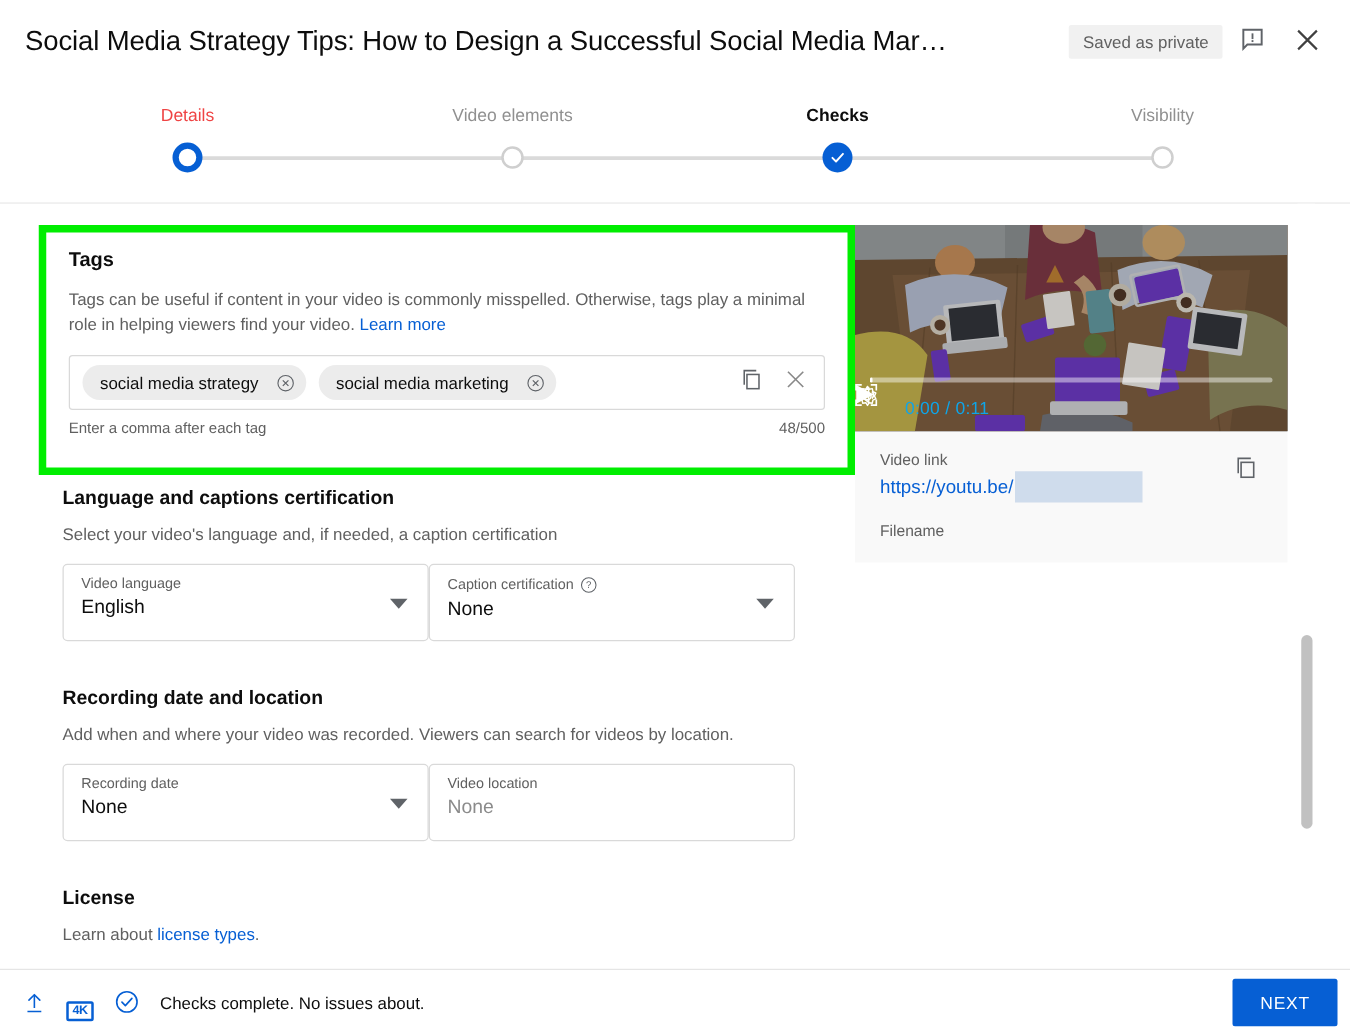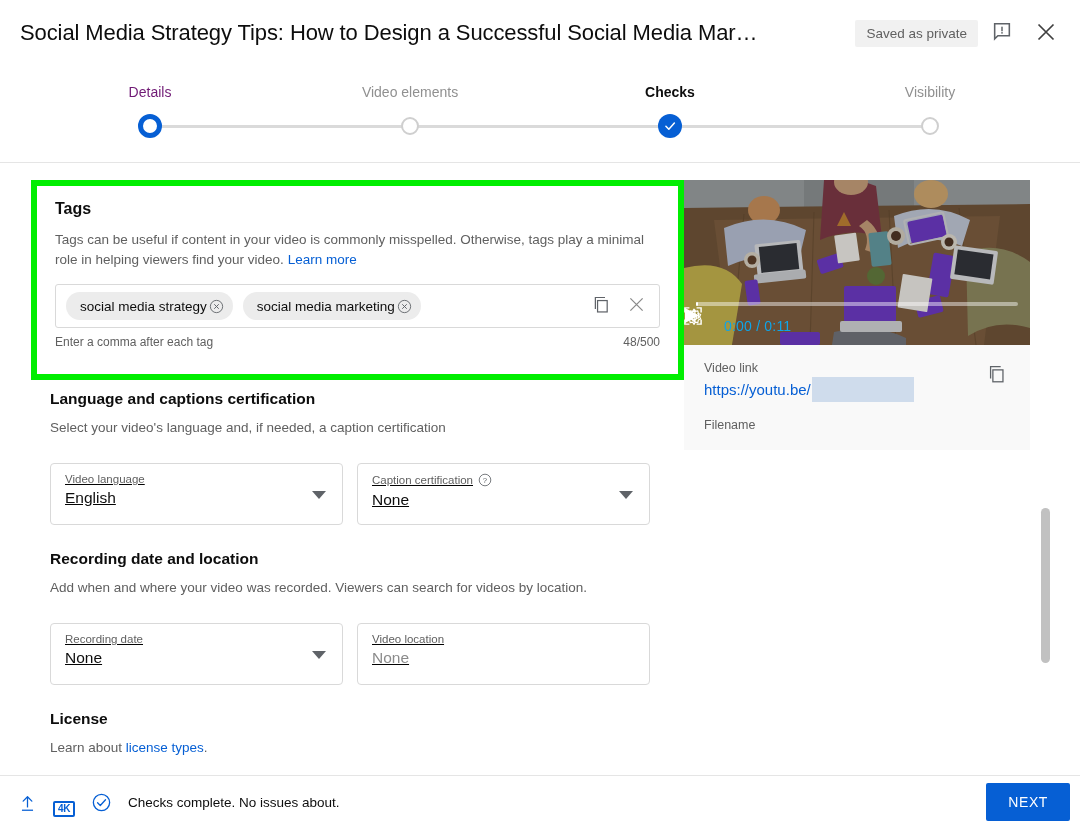--- a/index.html
+++ b/index.html
@@ -36,21 +36,21 @@
   
   .stepper-wrap {
     position:absolute; left:0; top:66px; width:1080px; height:97px;
     border-bottom:1px solid #e5e5e5; background:#fff;
   }
   .step-labels { position:absolute; left:0; top:18px; width:1080px; height:20px; }
   .step-label {
     position:absolute; transform:translateX(-50%);
     font-size:14px; white-space:nowrap;
   }
-  .step-label.active-blue { color:#701a75; font-weight:500; }
+  .step-label.active-blue { color:#ef4444; font-weight:500; }
   .step-label.current { color:#0d0d0d; font-weight:600; }
   .step-label.muted { color:#909090; font-weight:400; }
   .step-track {
     position:absolute; top:59px; left:150px; width:780px; height:3px;
     background:#dadada; border-radius:2px;
   }
   .step-node { position:absolute; top:48px; transform:translateX(-50%); }
   .node-ring {
     width:24px; height:24px; border-radius:50%;
     background:#fff; border:5px solid #065fd4;
@@ -84,38 +84,38 @@
     font-size:13.5px; color:#606060; line-height:20px; margin-top:12px;
     max-width:595px;
   }
   a.lnk { color:#065fd4; text-decoration:none; cursor:pointer; }
 
   .tag-input-box {
     margin-top:14px; border:1px solid #d9d9d9; border-radius:3px;
     height:44px; display:flex; align-items:center; padding:0 8px 0 10px;
   }
   .chip {
-    display:inline-flex; align-items:center; gap:2px;
+    display:inline-flex; align-items:center; gap:14px;
     background:#ececec; border-radius:14px; height:28px;
     padding:0 9px 0 14px; font-size:13.5px; color:#0d0d0d;
     margin-right:10px; white-space:nowrap; cursor:default;
   }
   .chip-x { width:15px; height:15px; cursor:pointer; display:block; }
   .tag-tools { margin-left:auto; display:flex; align-items:center; gap:14px; padding-right:4px; }
   .tag-tool-btn { cursor:pointer; display:flex; align-items:center; justify-content:center; }
   .tags-footer {
     display:flex; justify-content:space-between; margin-top:7px;
     font-size:12px; color:#606060;
   }
 
   .block { position:absolute; left:50px; width:610px; }
   .block .sec-title { font-size:15.5px; }
   .block .sec-desc { margin-top:10px; font-size:13.5px; }
 
-  .field-row { display:flex; gap:14px; margin-top:25px;text-decoration:underline; }
+  .field-row { display:flex; margin-top:13px; }
   .field {
     position:relative; width:293px; height:62px;
     border:1px solid #d9d9d9; border-radius:4px; background:#fff;
     padding:9px 12px 0 14px; cursor:pointer;
   }
   .field-label { font-size:11.5px; color:#606060; display:flex; align-items:center; gap:5px; }
   .field-value { font-size:15.5px; color:#0d0d0d; margin-top:4px; }
   .field-value.placeholder { color:#8b8b8b; }
   .caret {
     position:absolute; right:16px; top:27px;

